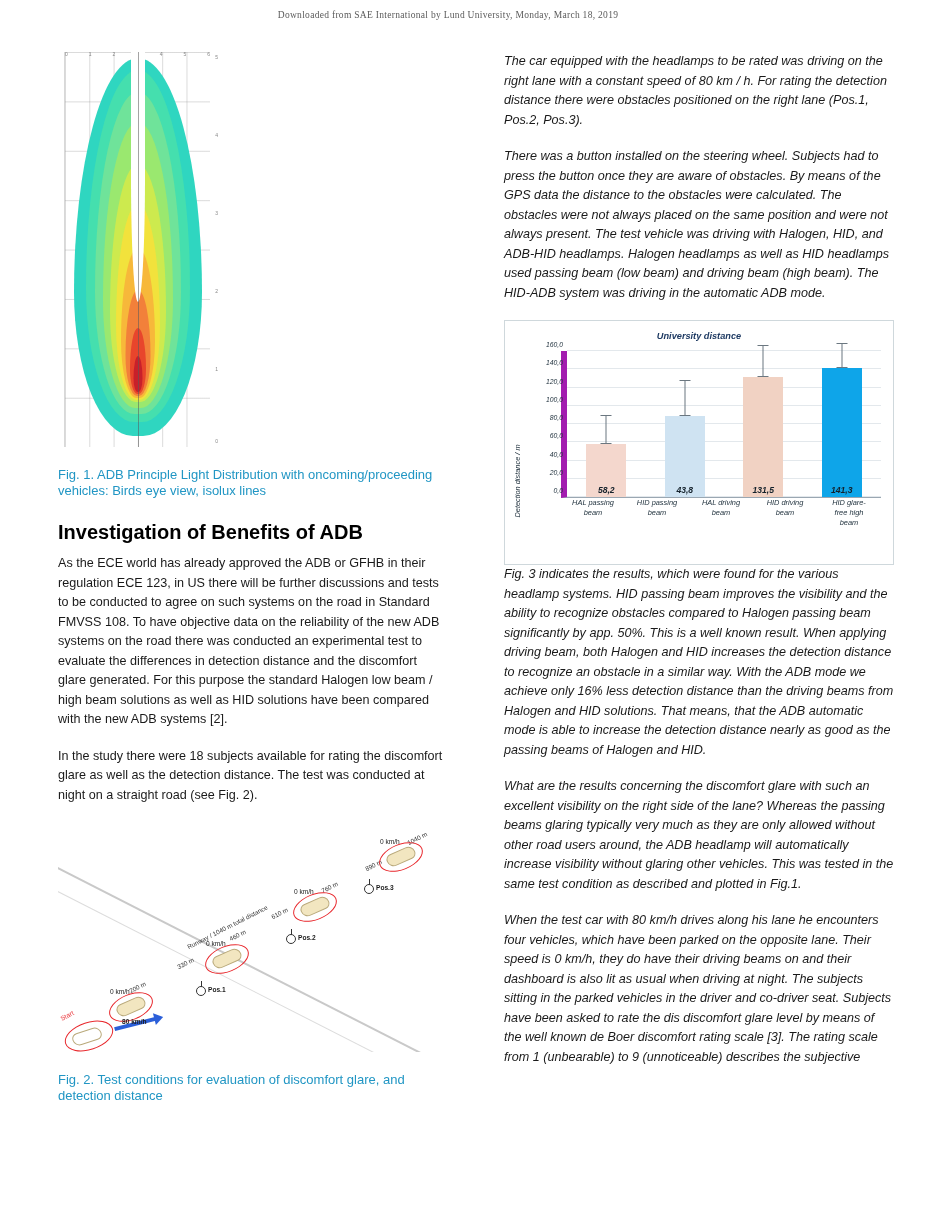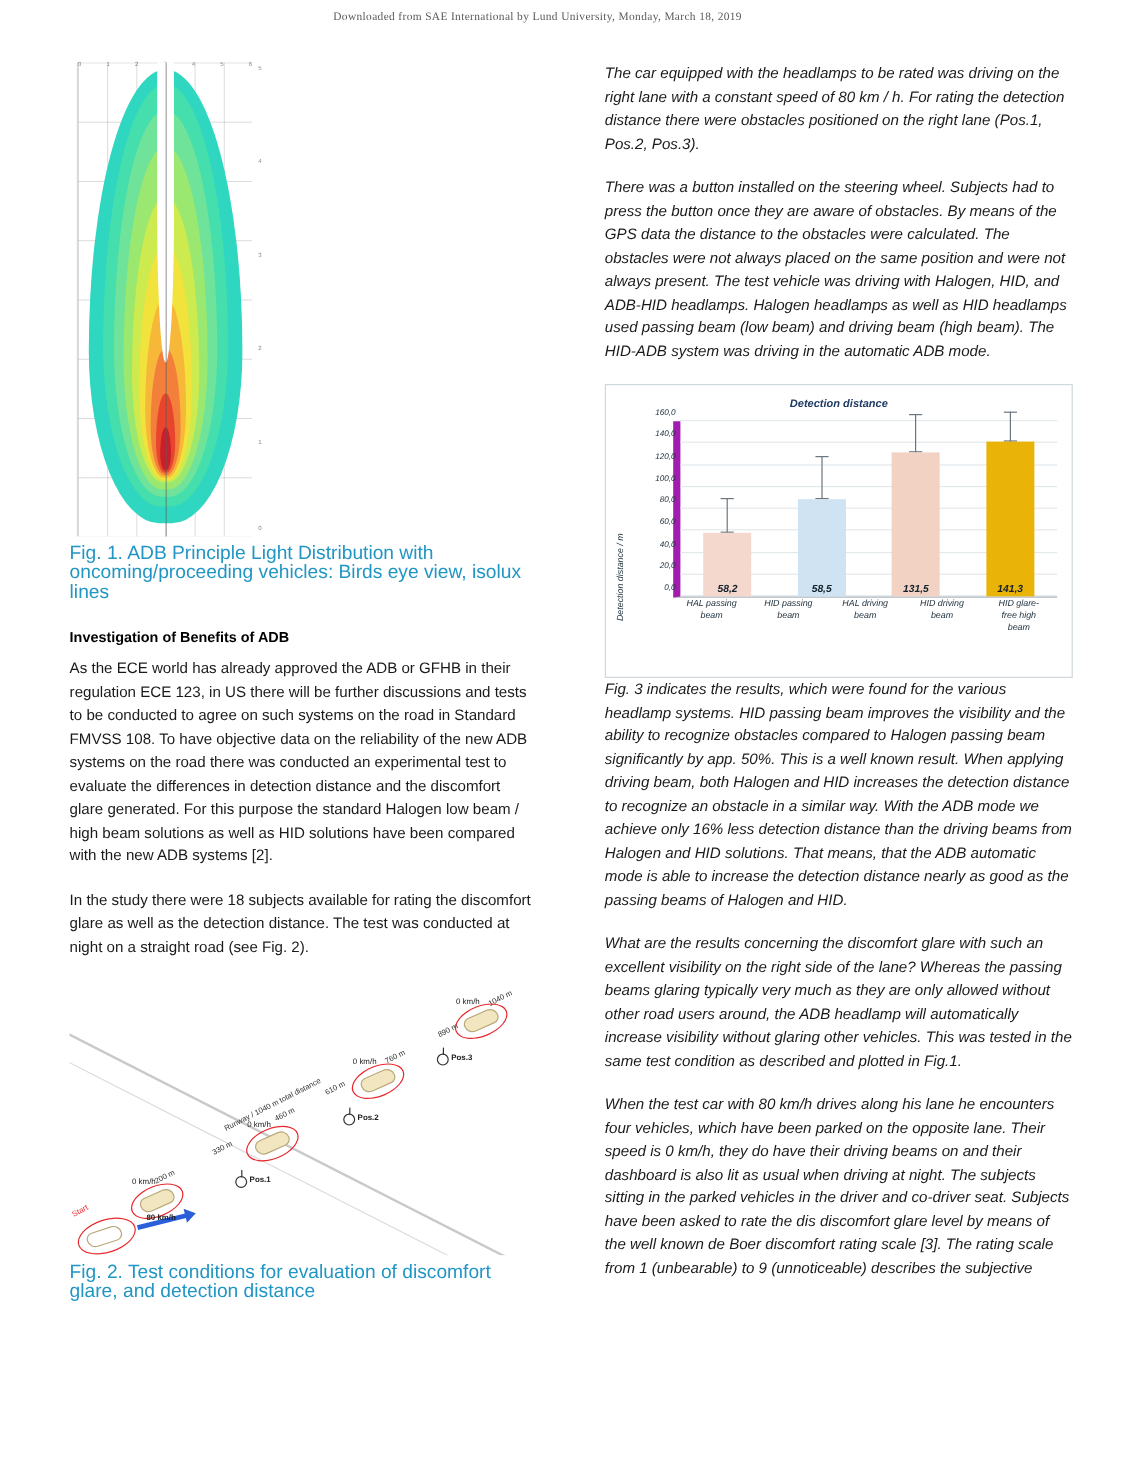--- a/index.html
+++ b/index.html
@@ -30,27 +30,27 @@
   .col-left { left: 58px; }
   .col-right { left: 504px; font-style: italic; }
 
   p.body {
     font-size: 12.6px;
     line-height: 19.5px;
     margin: 0 0 17px 0;
     color: #1a1a1a;
   }
   .caption {
-    font-size: 16px;
+    font-size: 13px;
     line-height: 16px;
     color: #2196c4;
-    margin: 7px 0 0 0;
+    margin: 20px 0 0 0;
   }
   h2.section {
-    font-size: 12px;
+    font-size: 20px;
     font-weight: bold;
     margin: 22px 0 10px 0;
     color: #000;
   }
 
   
   .fig1 {
     width: 146px;
     height: 395px;
     margin-left: 6px;
@@ -352,21 +352,21 @@
 
   <p class="caption">Fig. 2. Test conditions for evaluation of discomfort glare, and detection distance</p>
 </div>
 
 <div class="col col-right">
 
   <p class="body">The car equipped with the headlamps to be rated was driving on the right lane with a constant speed of 80 km / h. For rating the detection distance there were obstacles positioned on the right lane (Pos.1, Pos.2, Pos.3).</p>
   <p class="body">There was a button installed on the steering wheel. Subjects had to press the button once they are aware of obstacles. By means of the GPS data the distance to the obstacles were calculated. The obstacles were not always placed on the same position and were not always present. The test vehicle was driving with Halogen, HID, and ADB-HID headlamps. Halogen headlamps as well as HID headlamps used passing beam (low beam) and driving beam (high beam). The HID-ADB system was driving in the automatic ADB mode.</p>
 
   <div class="fig3">
-    <div class="fig3-title">Detection distance</div>
+    <div class="fig3-title">University distance</div>
     <div class="ylab" style="top:160px;">Detection distance / m</div>
 
     <div class="fig3-plot">
       <div class="hline" style="bottom:0%"></div>
       <div class="hline" style="bottom:12.5%"></div>
       <div class="hline" style="bottom:25%"></div>
       <div class="hline" style="bottom:37.5%"></div>
       <div class="hline" style="bottom:50%"></div>
       <div class="hline" style="bottom:62.5%"></div>
       <div class="hline" style="bottom:75%"></div>
@@ -386,32 +386,32 @@
       <div class="bars">
         <div class="barwrap">
           <div class="err" style="bottom:36.4%; height:20.0%;"></div>
           <div class="bar" style="height:36.4%; background:#f4d7cd;">
             <span class="val">58,2</span>
           </div>
         </div>
         <div class="barwrap">
           <div class="err" style="bottom:55.3%; height:25.0%;"></div>
           <div class="bar" style="height:55.3%; background:#cfe3f2;">
-            <span class="val">58,5</span>
+            <span class="val">43,8</span>
           </div>
         </div>
         <div class="barwrap">
           <div class="err" style="bottom:82.2%; height:22.0%;"></div>
           <div class="bar" style="height:82.2%; background:#f1d2c3;">
             <span class="val">131,5</span>
           </div>
         </div>
         <div class="barwrap">
           <div class="err" style="bottom:88.3%; height:17.0%;"></div>
-          <div class="bar" style="height:88.3%; background:#eab308;padding-left:39px;">
+          <div class="bar" style="height:88.3%; background:#0ea5e9;padding-left:39px;">
             <span class="val">141,3</span>
           </div>
         </div>
       </div>
     </div>
 
     <div class="xlabels">
       <div class="xlab">HAL passing beam</div>
       <div class="xlab">HID passing beam</div>
       <div class="xlab">HAL driving beam</div>

